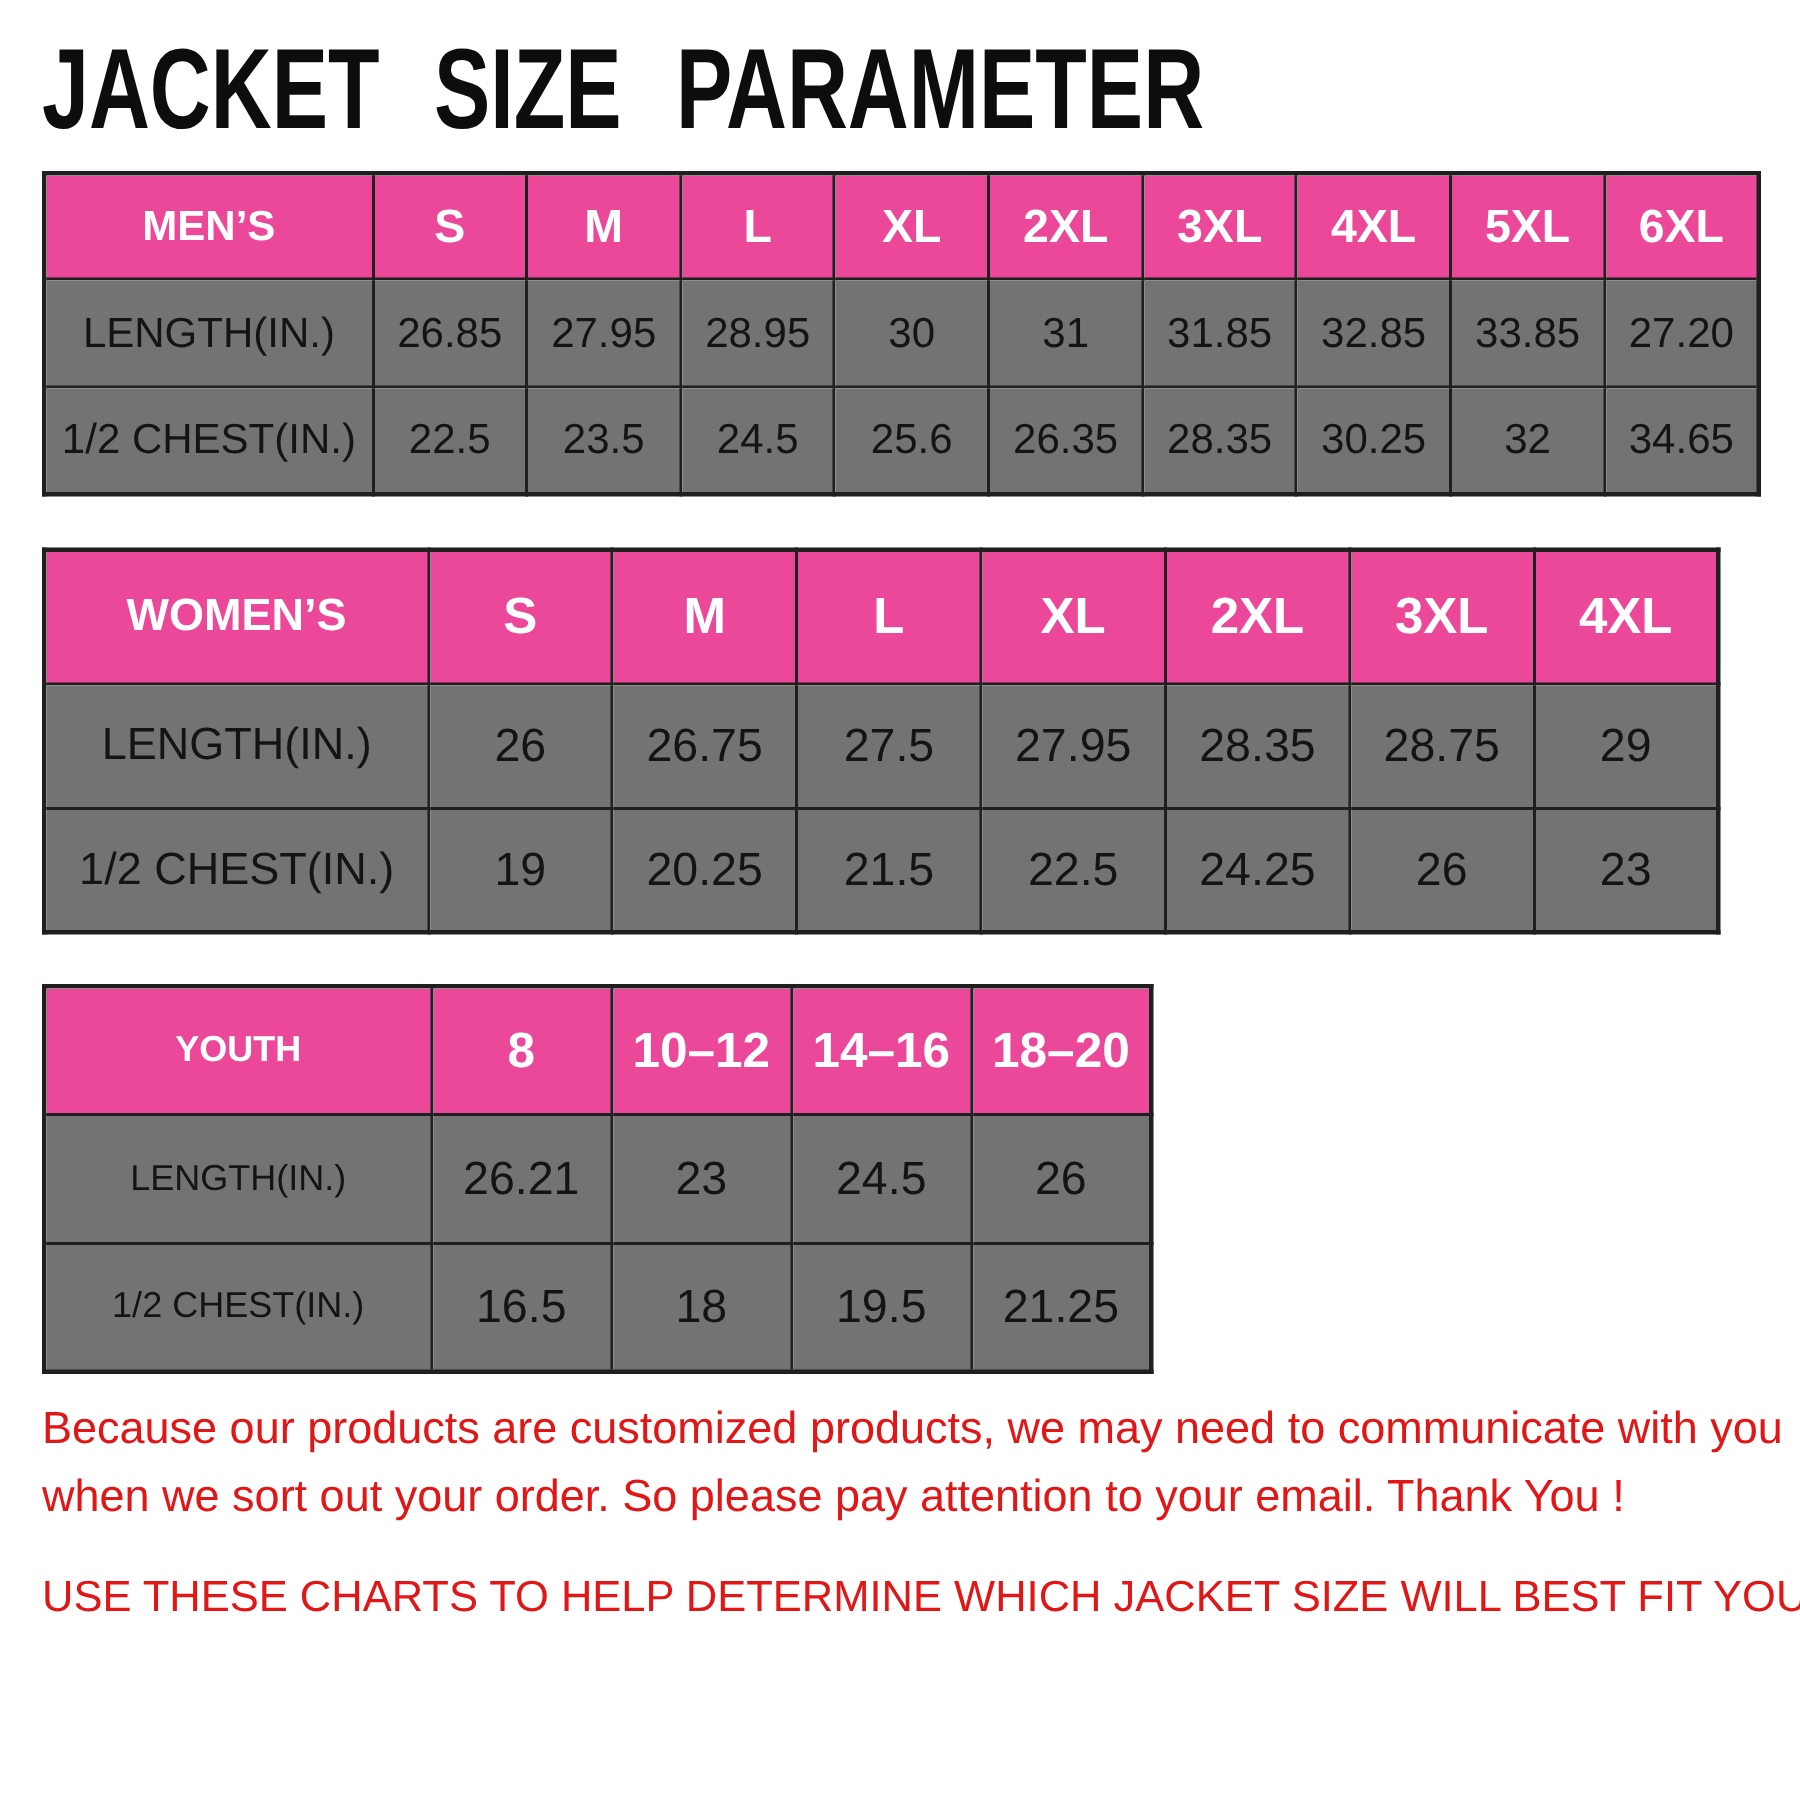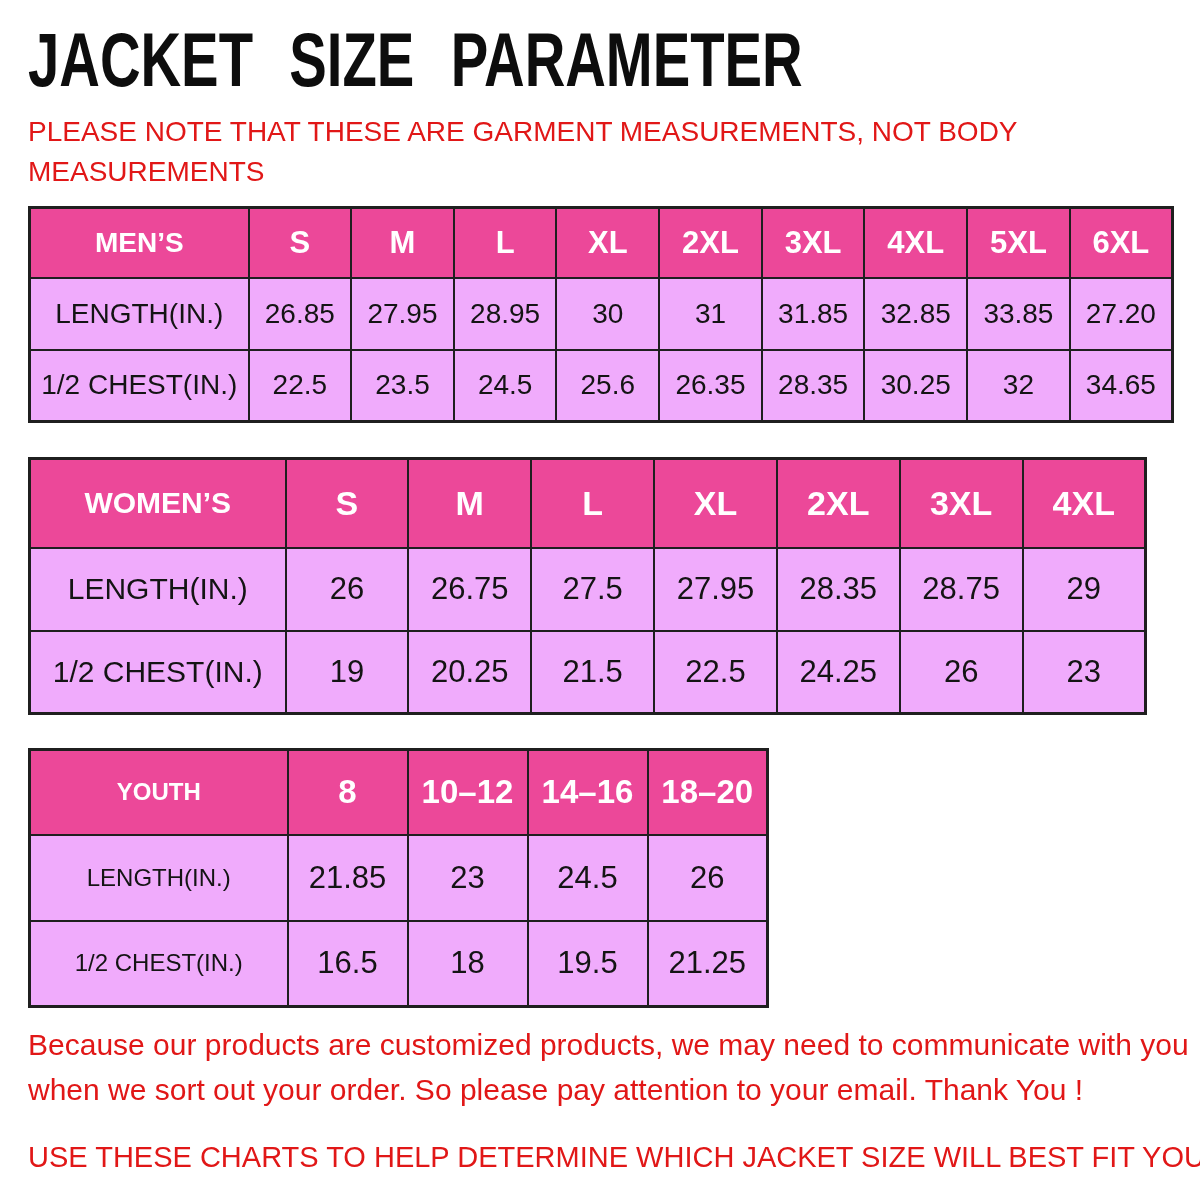--- a/index.html
+++ b/index.html
@@ -49,21 +49,21 @@
     text-align: center;
     vertical-align: middle;
     overflow: hidden;
     white-space: nowrap;
   }
   thead th {
     background: #ec4899;
     color: #ffffff;
     font-weight: bold;
   }
-  tbody td { background: #f0abfc; color: #141414; }
+  tbody td { background: #737373; color: #141414; }
   
   .table-men { width: 1146px; margin-top: 14px; }
   .table-men col.c0 { width: 219px; }
   .table-men thead tr { height: 70px; }
   .table-men tbody tr { height: 72px; }
   .table-men thead th { font-size: 31px; }
   .table-men tbody td { font-size: 28px; }
   .table-men td.label-col, .table-men th.label-col { font-size: 28px; }
   
   .table-women { width: 1119px; margin-top: 34px; }
@@ -97,24 +97,20 @@
     white-space: nowrap;
   }
 </style>
 </head>
 <body>
 
 <div class="page">
 
   <div class="title">JACKET SIZE PARAMETER</div>
 
-  <div class="note">
-    <span class="line">PLEASE NOTE THAT THESE ARE GARMENT MEASUREMENTS, NOT BODY</span>
-    <span class="line">MEASUREMENTS</span>
-  </div>
 
   <table class="table-men">
     <colgroup>
         <col class="c0">
       </colgroup>
   <thead>
         <tr>
           <th class="label-col">MEN’S</th>
           <th>S</th>
           <th>M</th>
@@ -204,21 +200,21 @@
           <th class="label-col">YOUTH</th>
           <th>8</th>
           <th>10–12</th>
           <th>14–16</th>
           <th>18–20</th>
         </tr>
       </thead>
       <tbody>
         <tr>
           <td class="label-col">LENGTH(IN.)</td>
-          <td>21.85</td>
+          <td>26.21</td>
           <td>23</td>
           <td>24.5</td>
           <td>26</td>
         </tr>
         <tr>
           <td class="label-col">1/2 CHEST(IN.)</td>
           <td>16.5</td>
           <td>18</td>
           <td>19.5</td>
           <td>21.25</td>

